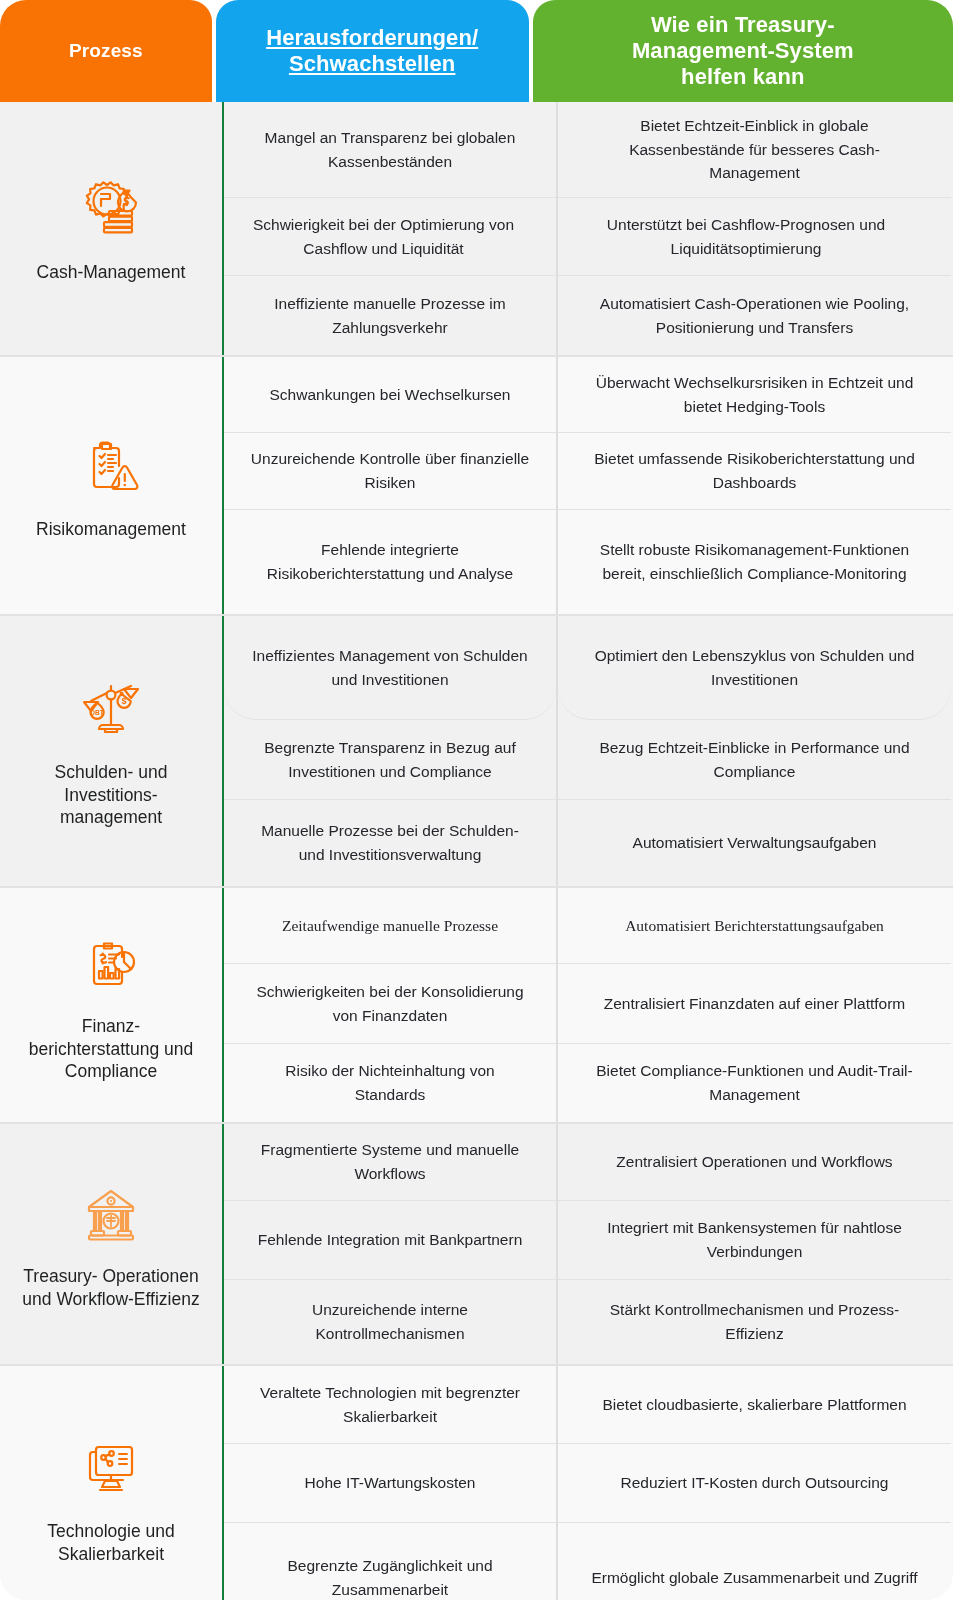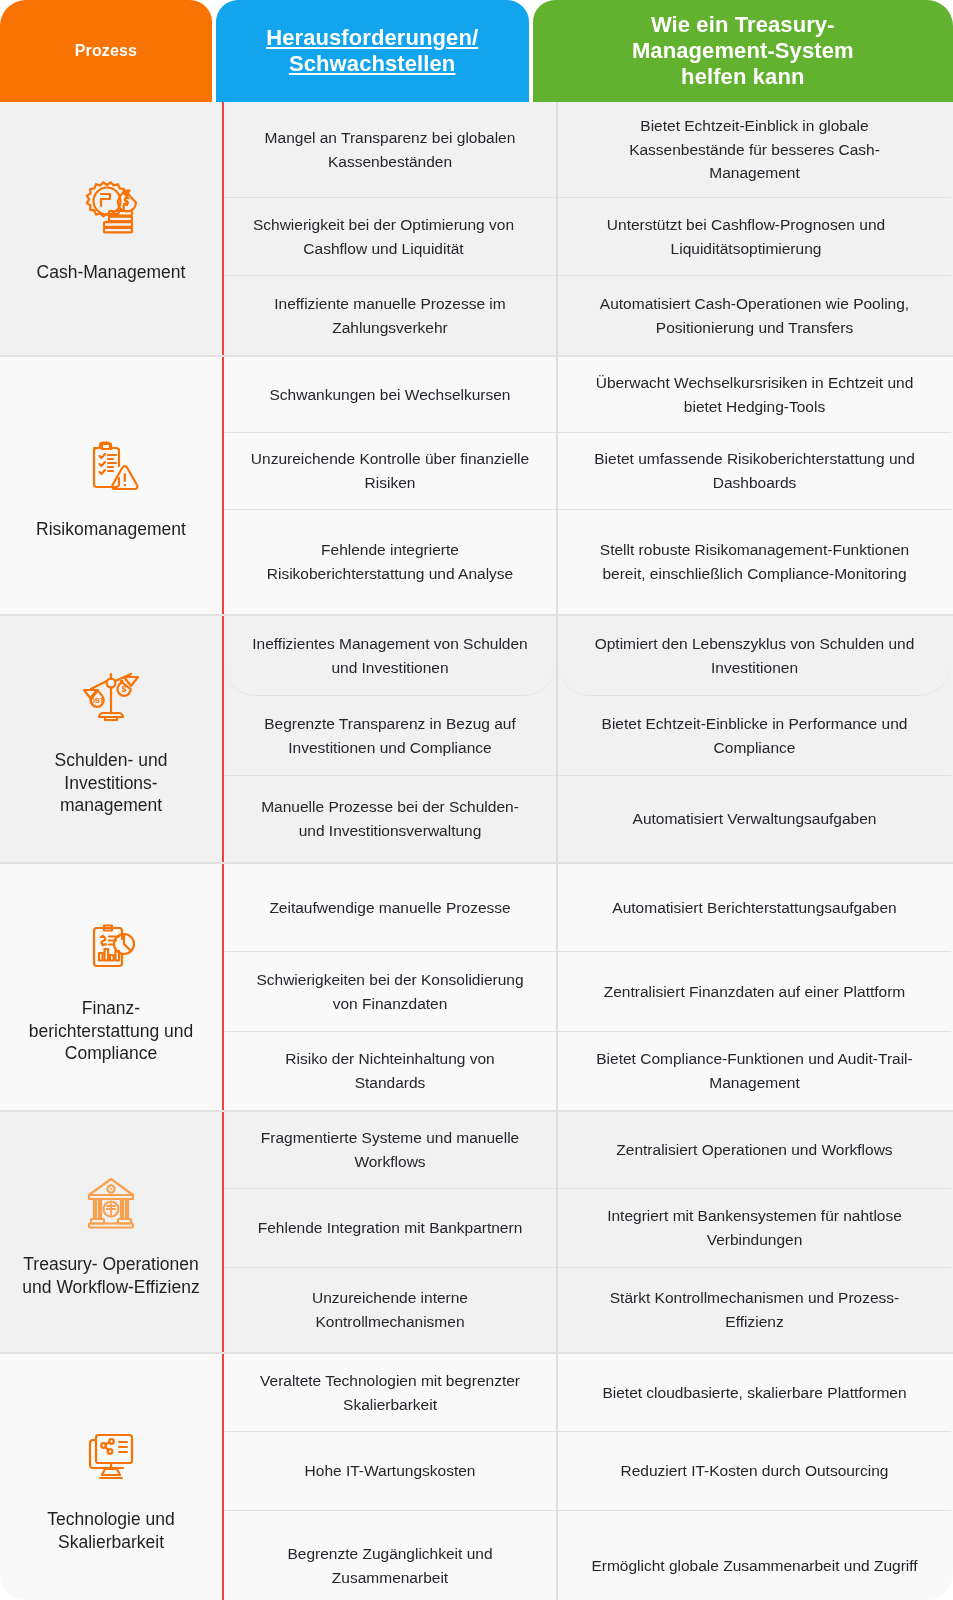--- a/index.html
+++ b/index.html
@@ -35,21 +35,21 @@
     font-weight: 700;
     letter-spacing: 0.1px;
     border-top-left-radius: 22px;
     border-top-right-radius: 22px;
     padding: 6px 10px;
     line-height: 1.18;
   }
   .hcell-process {
     width: 224px;
     background: #F87304;
-    font-size: 16px;
+    font-size: 19px;
   }
   .hcell-gap { width: 4px; background: #ffffff; }
   .hcell-challenges {
     width: 332px;
     background: #12A5EE;
     font-size: 22px;
     text-decoration: underline;
   }
   .hcell-solutions {
     width: 446px;
@@ -70,21 +70,21 @@
   
   .process-cell {
     width: 224px;
     flex: 0 0 224px;
     display: flex;
     flex-direction: column;
     align-items: center;
     justify-content: center;
     text-align: center;
     padding: 10px 16px;
-    border-right: 2px solid #ef4444;
+    border-right: 2px solid #15803d;
   }
   .process-icon {
     width: 74px;
     height: 74px;
     margin-bottom: 14px;
     display: block;
   }
   .process-label {
     font-size: 17.5px;
     color: #1F2022;
@@ -122,25 +122,25 @@
 
   
   .g1 .cell:nth-child(1) { height: 96px; }
   .g1 .cell:nth-child(2) { height: 78px; padding-left: 11px; }
   .g1 .cell:nth-child(3) { height: 79px; }
 
   .g2 .cell:nth-child(1) { height: 76px; }
   .g2 .cell:nth-child(2) { height: 77px; }
   .g2 .cell:nth-child(3) { height: 104px; }
 
-  .g3 .cell:nth-child(1) { height: 80px; border-radius: 32px; }
+  .g3 .cell:nth-child(1) { height: 104px; border-radius: 32px; }
   .g3 .cell:nth-child(2) { height: 80px; }
   .g3 .cell:nth-child(3) { height: 86px; }
 
-  .g4 .cell:nth-child(1) { height: 88px; }
+  .g4 .cell:nth-child(1) { height: 76px; font-family: Liberation Serif, serif; }
   .g4 .cell:nth-child(2) { height: 80px; }
   .g4 .cell:nth-child(3) { height: 78px; }
 
   .g5 .cell:nth-child(1) { height: 77px; }
   .g5 .cell:nth-child(2) { height: 79px; }
   .g5 .cell:nth-child(3) { height: 84px; }
 
   .g6 .cell:nth-child(1) { height: 78px; }
   .g6 .cell:nth-child(2) { height: 79px; }
   .g6 .cell:nth-child(3) { height: 109px; }
@@ -268,21 +268,21 @@
         </span>
         <span class="process-label">Schulden- und Investitions- management</span>
       </div>
       <div class="col col-challenges">
         <div class="cell">Ineffizientes Management von Schulden und Investitionen</div>
         <div class="cell">Begrenzte Transparenz in Bezug auf Investitionen und Compliance</div>
         <div class="cell">Manuelle Prozesse bei der Schulden- und Investitionsverwaltung</div>
       </div>
       <div class="col col-solutions">
         <div class="cell">Optimiert den Lebenszyklus von Schulden und Investitionen</div>
-        <div class="cell">Bietet Echtzeit-Einblicke in Performance und Compliance</div>
+        <div class="cell">Bezug Echtzeit-Einblicke in Performance und Compliance</div>
         <div class="cell">Automatisiert Verwaltungsaufgaben</div>
       </div>
     </div>
     <div class="group-sep"></div>
 
     <div class="group shade-b g4">
       <div class="process-cell">
         <span class="process-icon">
           <svg class="icon" viewBox="0 0 74 74" width="74" height="74" fill="none" stroke="#F87304" stroke-width="2.2" stroke-linecap="round" stroke-linejoin="round">
             <path d="M20 22 a3 3 0 0 1 3 -3 h22 a3 3 0 0 1 3 3 v8"></path>

